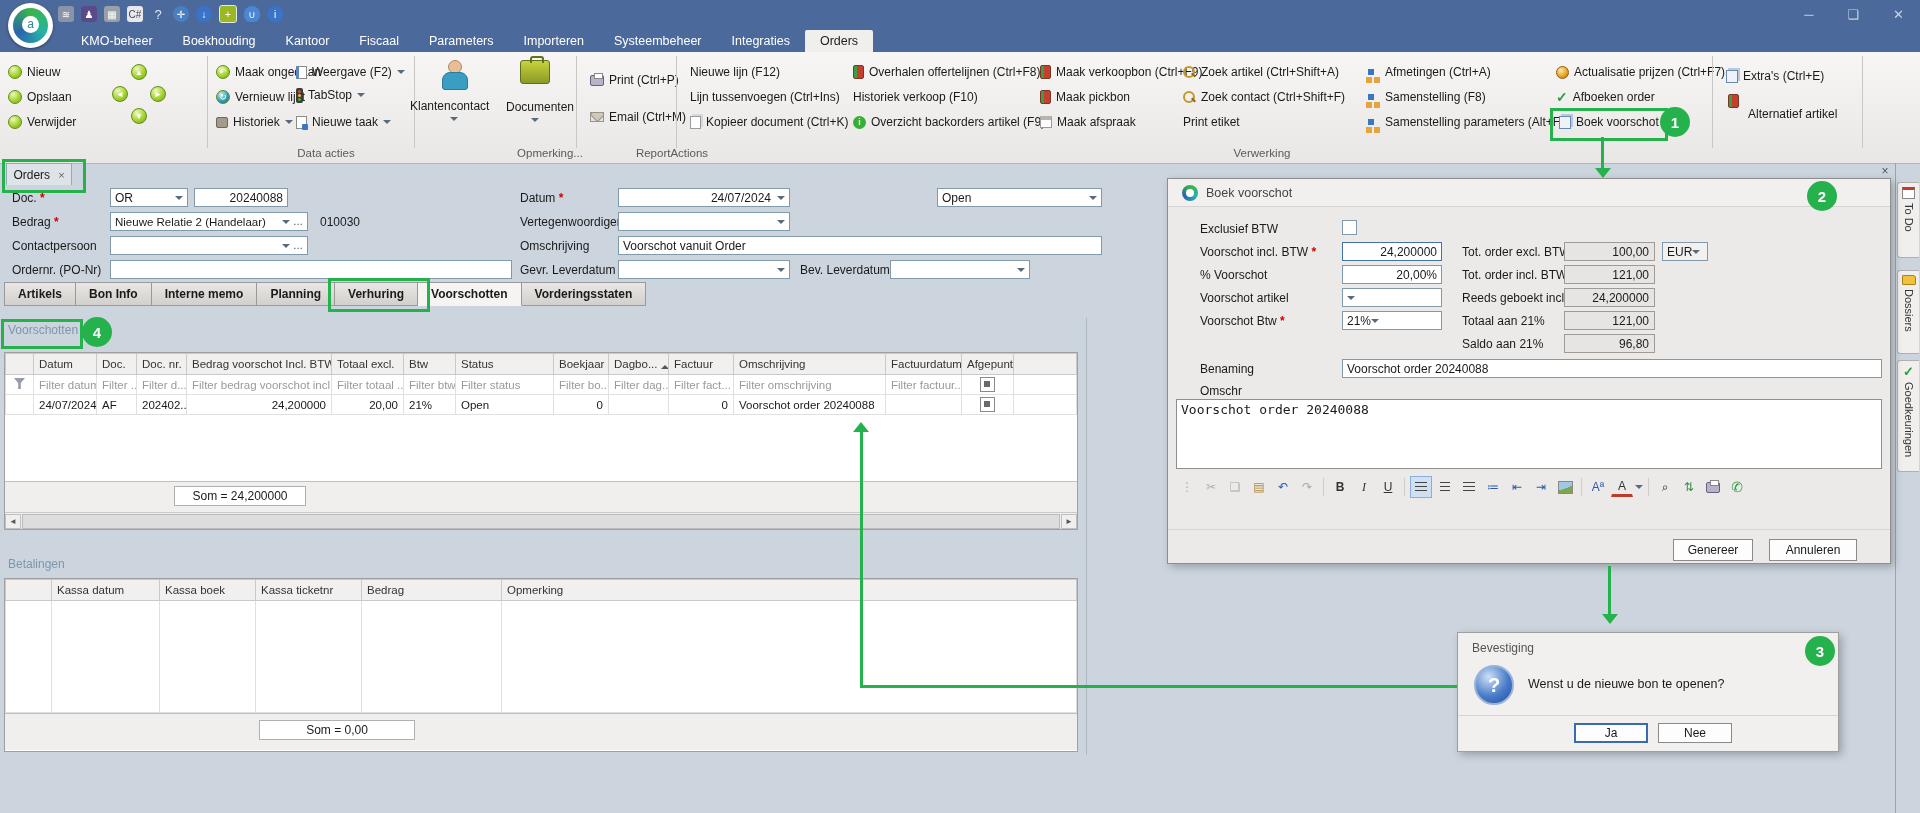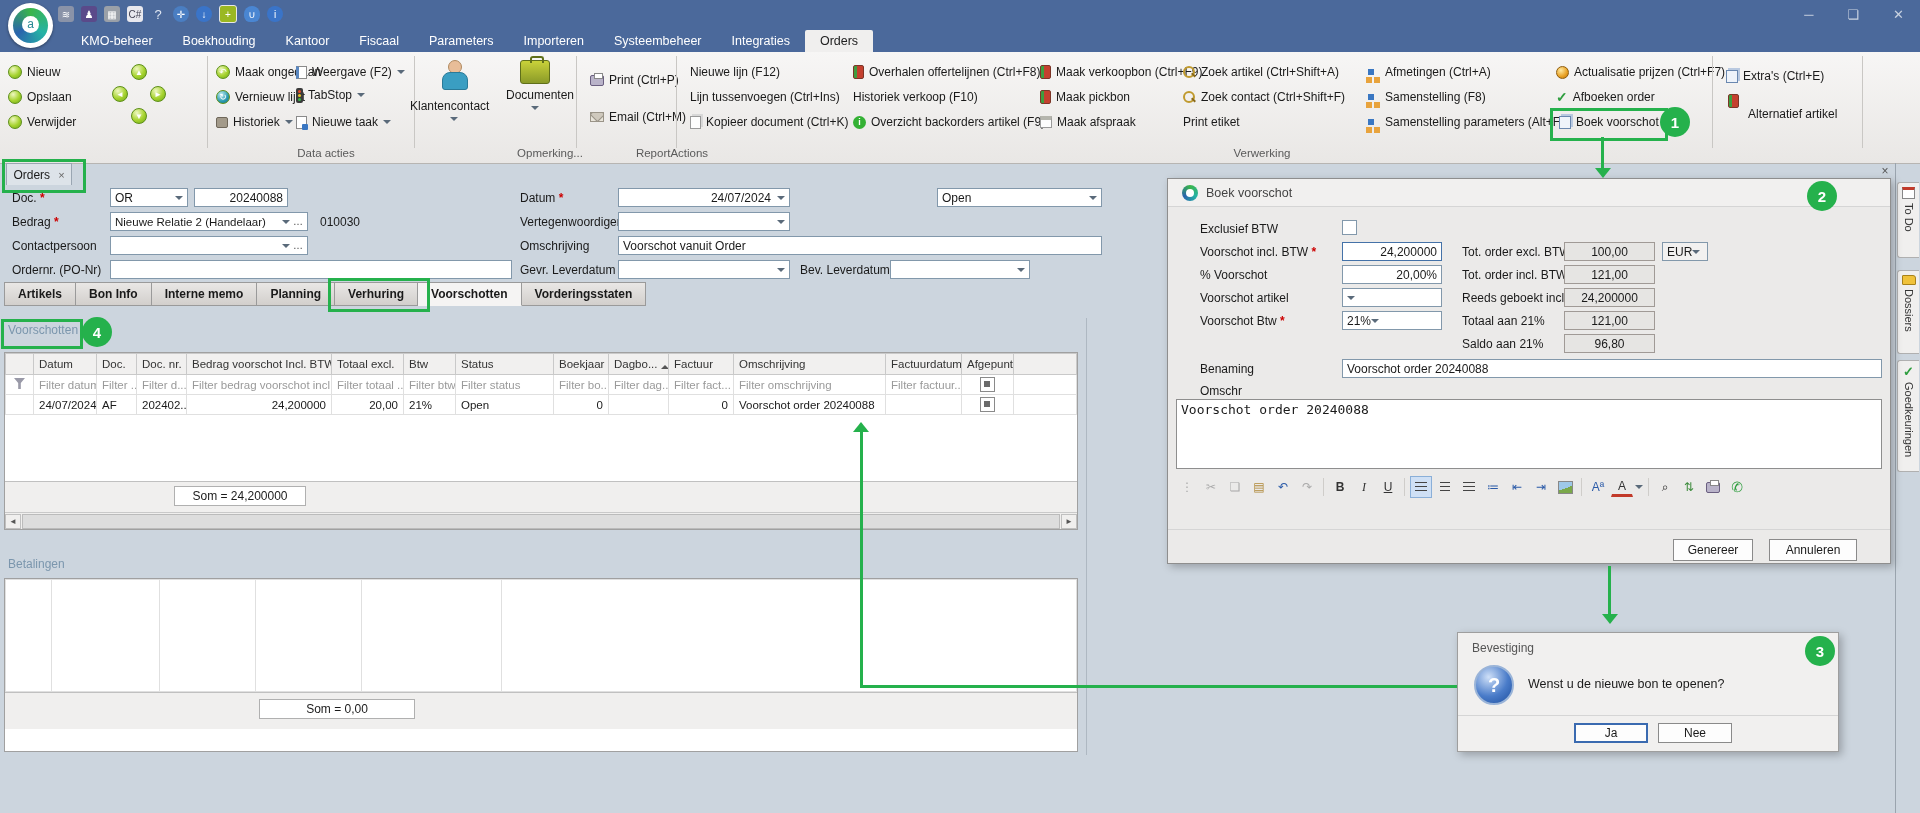--- a/index.html
+++ b/index.html
@@ -85,21 +85,21 @@
   .funnel{display:inline-block;width:11px;height:11px;background:#9a9aa8;clip-path:polygon(0 0,100% 0,62% 45%,62% 100%,38% 100%,38% 45%);}
   .sortup{display:inline-block;width:0;height:0;border:4px solid transparent;border-bottom-color:#555;margin-left:4px;vertical-align:middle;}
   
   .dlg{left:1167px;top:178px;width:722px;height:384px;background:#ebeae9;border:1px solid #8e8e8e;box-shadow:3px 3px 8px rgba(0,0,0,.25);z-index:40;}
   .dlgtitle{position:absolute;left:0;top:0;width:100%;height:28px;background:#f1f0ef;border-bottom:1px solid #d5d5d5;box-sizing:border-box;}
   .dlgtitle .txt{position:absolute;left:38px;top:7px;color:#444;font-size:12.5px;}
   .miniswirl{position:absolute;left:14px;top:6px;width:16px;height:16px;border-radius:50%;background:conic-gradient(from 120deg,#25b3a5,#2a64ad,#3ab54a,#25b3a5);}
   .miniswirl::after{content:"";position:absolute;left:4px;top:4px;width:8px;height:8px;border-radius:50%;background:#fff;}
   .dl{position:absolute;font-size:12px;color:#1a1a1a;white-space:nowrap;}
   .din{position:absolute;height:19px;background:#fff;border:1px solid #8298ab;box-sizing:border-box;font-size:12px;display:flex;align-items:center;padding:0 4px;overflow:hidden;}
-  .dro{position:absolute;height:19px;background:#e6e5e3;border:1px solid #a09a96;box-sizing:border-box;font-size:12px;display:flex;align-items:center;justify-content:center;padding:0 16px;}
+  .dro{position:absolute;height:19px;background:#e6e5e3;border:1px solid #a09a96;box-sizing:border-box;font-size:12px;display:flex;align-items:center;justify-content:flex-end;padding:0 5px;}
   .dbtn{position:absolute;height:22px;background:#fdfdfd;border:1px solid #8a8a8a;box-sizing:border-box;font-size:12px;display:flex;align-items:center;justify-content:center;}
   .tbico{width:20px;height:20px;display:inline-flex;align-items:center;justify-content:center;font-size:12px;color:#333;border:1px solid transparent;}
   .tbico.dis{color:#aaa;}
   .tbico.on{background:#cfe0f5;border-color:#8aafd8;}
   .tbsep{width:1px;height:18px;background:#cfcdca;margin:0 3px;}
   .bars{display:inline-block;width:12px;height:10px;background:repeating-linear-gradient(#444 0 1.5px,transparent 1.5px 4px);}
   .bars.c{background:repeating-linear-gradient(#444 0 1.5px,transparent 1.5px 4px);width:10px;}
   
   .confirm{left:1457px;top:632px;width:380px;height:118px;background:#f1f0ef;border:1px solid #9e9e9e;box-shadow:3px 3px 8px rgba(0,0,0,.25);z-index:45;}
   .qball{position:absolute;left:16px;top:32px;width:40px;height:40px;border-radius:50%;background:radial-gradient(circle at 35% 28%,#cfe0f8,#4a7cc9 55%,#1d4e9e);border:2px solid #9ab4d8;box-sizing:border-box;color:#fff;font-weight:bold;font-size:20px;display:flex;align-items:center;justify-content:center;}
@@ -201,21 +201,21 @@
         <span class="ddtri"></span>
       </div>
     <div class="rsep" style="left:414px"></div>
     <div class="abs" style="left:426px;top:8px;width:56px;text-align:center">
       <span class="ic ic-person" style="margin:0 auto;display:block"></span>
       <div style="font-size:12px;margin-top:9px;white-space:nowrap;margin-left:-16px">Klantencontact</div>
       <span class="ddtri"></span>
     </div>
     <div class="abs" style="left:506px;top:8px;width:58px;text-align:center">
       <span class="ic ic-case" style="margin:0 auto;display:block"></span>
-      <div style="font-size:12px;margin-top:4px">Documenten</div>
+      <div style="font-size:12px;margin-top:16px">Documenten</div>
       <span class="ddtri"></span>
     </div>
     <div class="rsep" style="left:576px"></div>
     <div class="rl" style="left:590px;top:18px">
         <span class="ic ic-print"></span>
         <span>Print (Ctrl+P)</span>
       </div>
     <div class="rl" style="left:590px;top:55px">
         <span class="ic ic-mail"></span>
         <span>Email (Ctrl+M)</span>
@@ -466,20 +466,28 @@
     <table class="g">
       <colgroup>
           <col style="width:46px">
           <col style="width:108px">
           <col style="width:96px">
           <col style="width:106px">
           <col style="width:140px">
           <col>
         </colgroup>
       <tbody>
+          <tr>
+        <th></th>
+        <th>Kassa datum</th>
+        <th>Kassa boek</th>
+        <th>Kassa ticketnr</th>
+        <th>Bedrag</th>
+        <th>Opmerking</th>
+      </tr>
       <tr style="height:112px">
         <td></td>
             <td></td>
             <td></td>
             <td></td>
             <td></td>
             <td></td>
       </tr>
     </tbody>
       </table>

